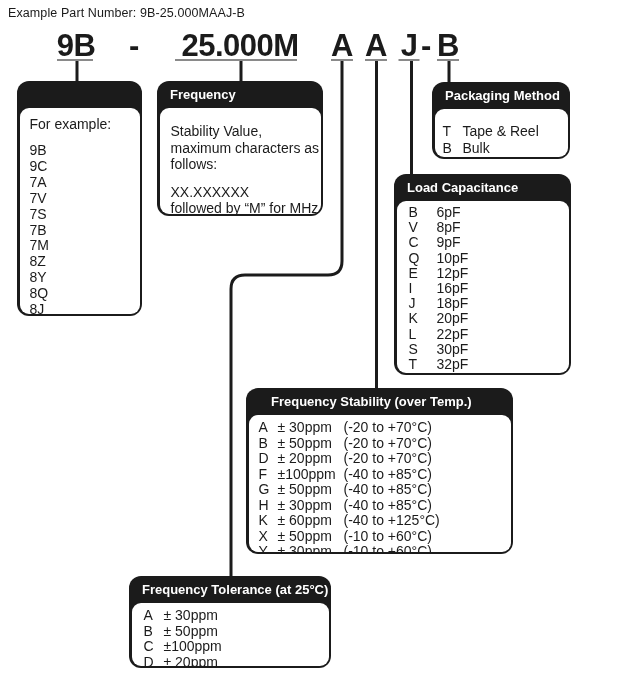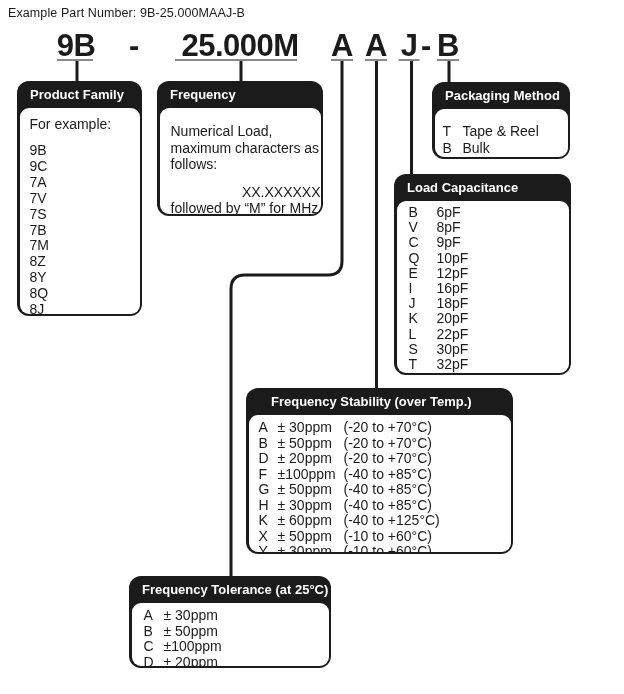--- a/index.html
+++ b/index.html
@@ -34,21 +34,21 @@
   }
 
   
   .pf-body { padding:9px 0 0 10px; }
   .pf-intro { line-height:15px; margin-bottom:11px; }
   .pf-item { line-height:15.9px; }
 
   
   .fq-body { padding:15px 0 0 11px; }
   .fq-line { line-height:16.5px; }
-  .fq-format { margin-top:11px; line-height:16.5px;text-align:right; }
+  .fq-format { margin-top:11px; line-height:16.5px; }
 
   
   .row { display:flex; }
   .code { flex:0 0 auto; }
 
   
   .pk-body { padding:14px 0 0 8px; }
   .pk-body .row { line-height:17px; }
   .pk-body .code { width:20px; }
 
@@ -97,41 +97,40 @@
       <path d="M77,61 V81"></path>
       <path d="M241,61 V81"></path>
       <path d="M342,61 V261 Q342,275 328,275 H245 Q231,275 231,289 V577"></path>
       <path d="M376.5,61 V389"></path>
       <path d="M411.5,61 V175"></path>
       <path d="M449,61 V83"></path>
     </g>
   </svg>
 
   <div class="box" style="left:17px; top:81px; width:125px; height:235px">
-    <div class="box-header">Product Family</div>
     <div class="box-body pf-body">
       <div class="pf-intro">For example:</div>
       <div class="pf-item">9B</div>
       <div class="pf-item">9C</div>
       <div class="pf-item">7A</div>
       <div class="pf-item">7V</div>
       <div class="pf-item">7S</div>
       <div class="pf-item">7B</div>
       <div class="pf-item">7M</div>
       <div class="pf-item">8Z</div>
       <div class="pf-item">8Y</div>
       <div class="pf-item">8Q</div>
       <div class="pf-item">8J</div>
     </div>
   </div>
 
   <div class="box" style="left:157px; top:81px; width:166px; height:135px">
     <div class="box-header">Frequency</div>
     <div class="box-body fq-body">
-      <div class="fq-line">Numerical Load,</div>
+      <div class="fq-line">Stability Value,</div>
       <div class="fq-line">maximum characters as</div>
       <div class="fq-line">follows:</div>
       <div class="fq-format">XX.XXXXXX</div>
       <div class="fq-line">followed by “M” for MHz</div>
     </div>
   </div>
 
   <div class="box" style="left:432px; top:82px; width:138px; height:77px">
     <div class="box-header">Packaging Method</div>
     <div class="box-body pk-body">

